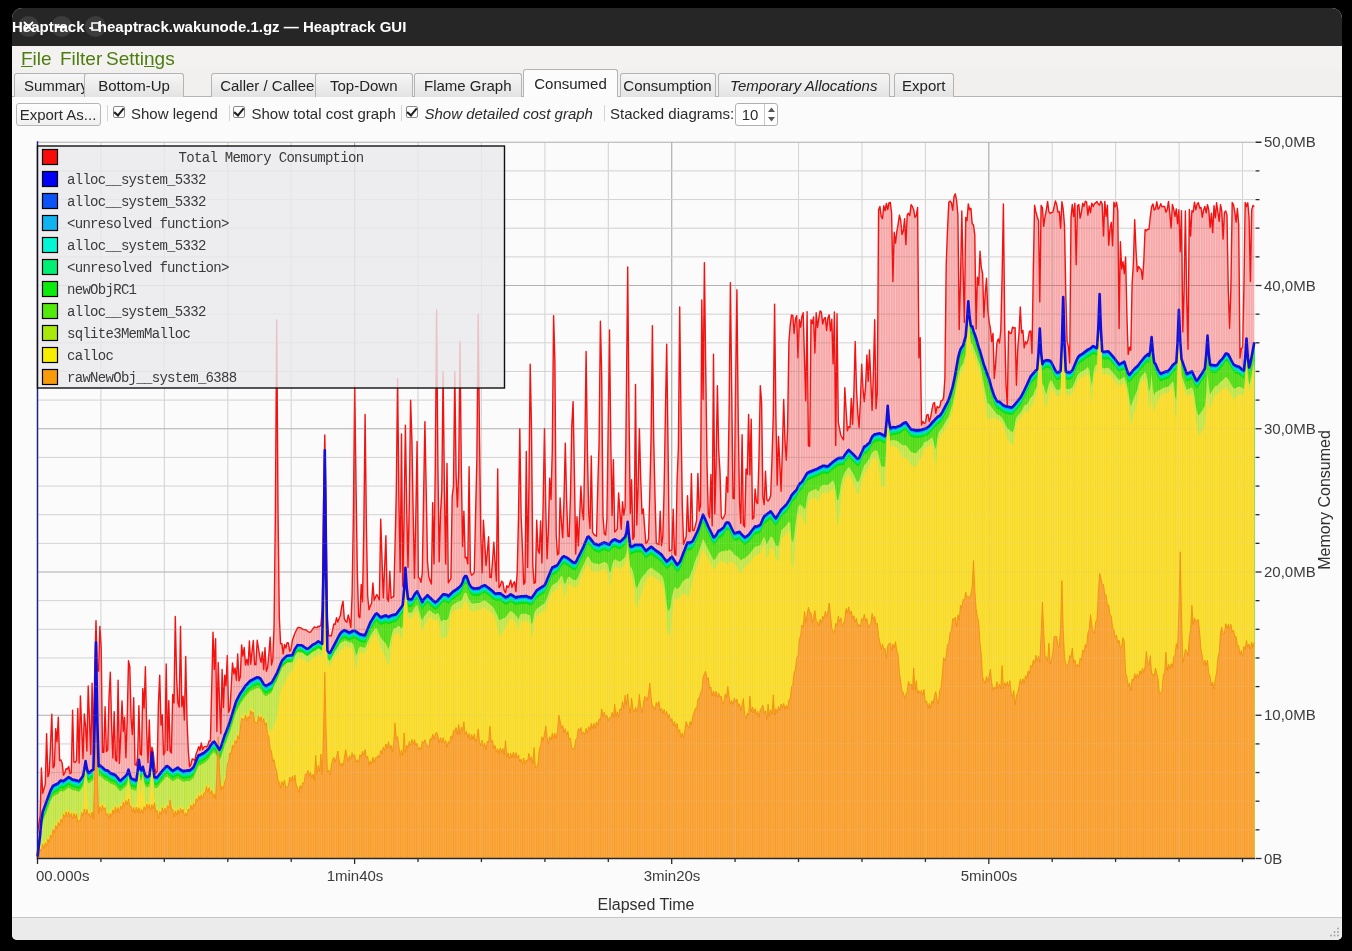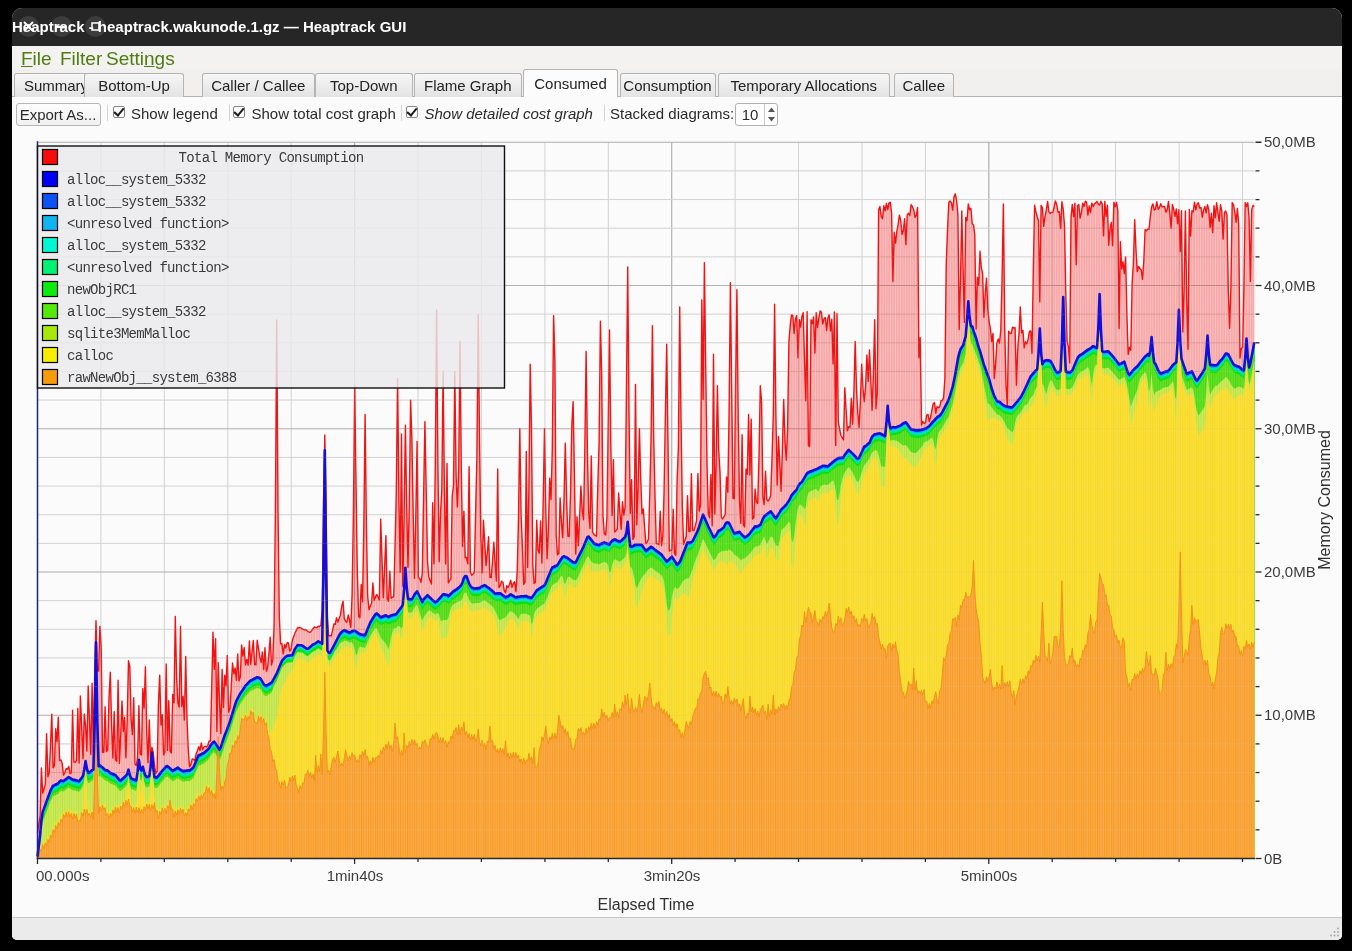--- a/index.html
+++ b/index.html
@@ -45,27 +45,27 @@
  </div>
  <div class="menubar">
   <span style="left:9px;"><u>F</u>ile</span>
   <span style="left:48px;">Filter</span>
   <span style="left:94px;">Setti<u>n</u>gs</span>
  </div>
  <div class="tabrow">
   <div class="bline"></div>
   <div class="tab" style="left:1.5px;width:85px;margin-top:44px;">Summary</div>
   <div class="tab" style="left:72px;width:100px;">Bottom-Up</div>
-  <div class="tab" style="left:190px;width:112.5px;">Caller / Callee</div>
+  <div class="tab" style="left:199px;width:112.5px;">Caller / Callee</div>
   <div class="tab" style="left:303px;width:97.5px;">Top-Down</div>
   <div class="tab" style="left:402px;width:107.5px;">Flame Graph</div>
   <div class="tab sel" style="left:511px;width:95px;">Consumed</div>
   <div class="tab" style="left:607.5px;width:96px;">Consumption</div>
-  <div class="tab" style="left:706px;width:171.5px;">Temporary Allocations</div>
-  <div class="tab" style="left:882px;width:59.5px;">Callee</div>
+  <div class="tab" style="left:706px;width:171.5px;font-style:italic;">Temporary Allocations</div>
+  <div class="tab" style="left:882px;width:59.5px;">Export</div>
  </div>
  <div class="toolbar">
   <div class="btn">Export As...</div>
   <div class="tsep" style="left:95px;"></div>
   <div class="cb" style="left:100.5px;"></div>
       <span class="tlabel" style="left:119px;">Show legend</span>
   <div class="tsep" style="left:216.5px;"></div>
   <div class="cb" style="left:221px;"></div>
       <span class="tlabel" style="left:239.5px;">Show total cost graph</span>
   <div class="tsep" style="left:389px;"></div>

